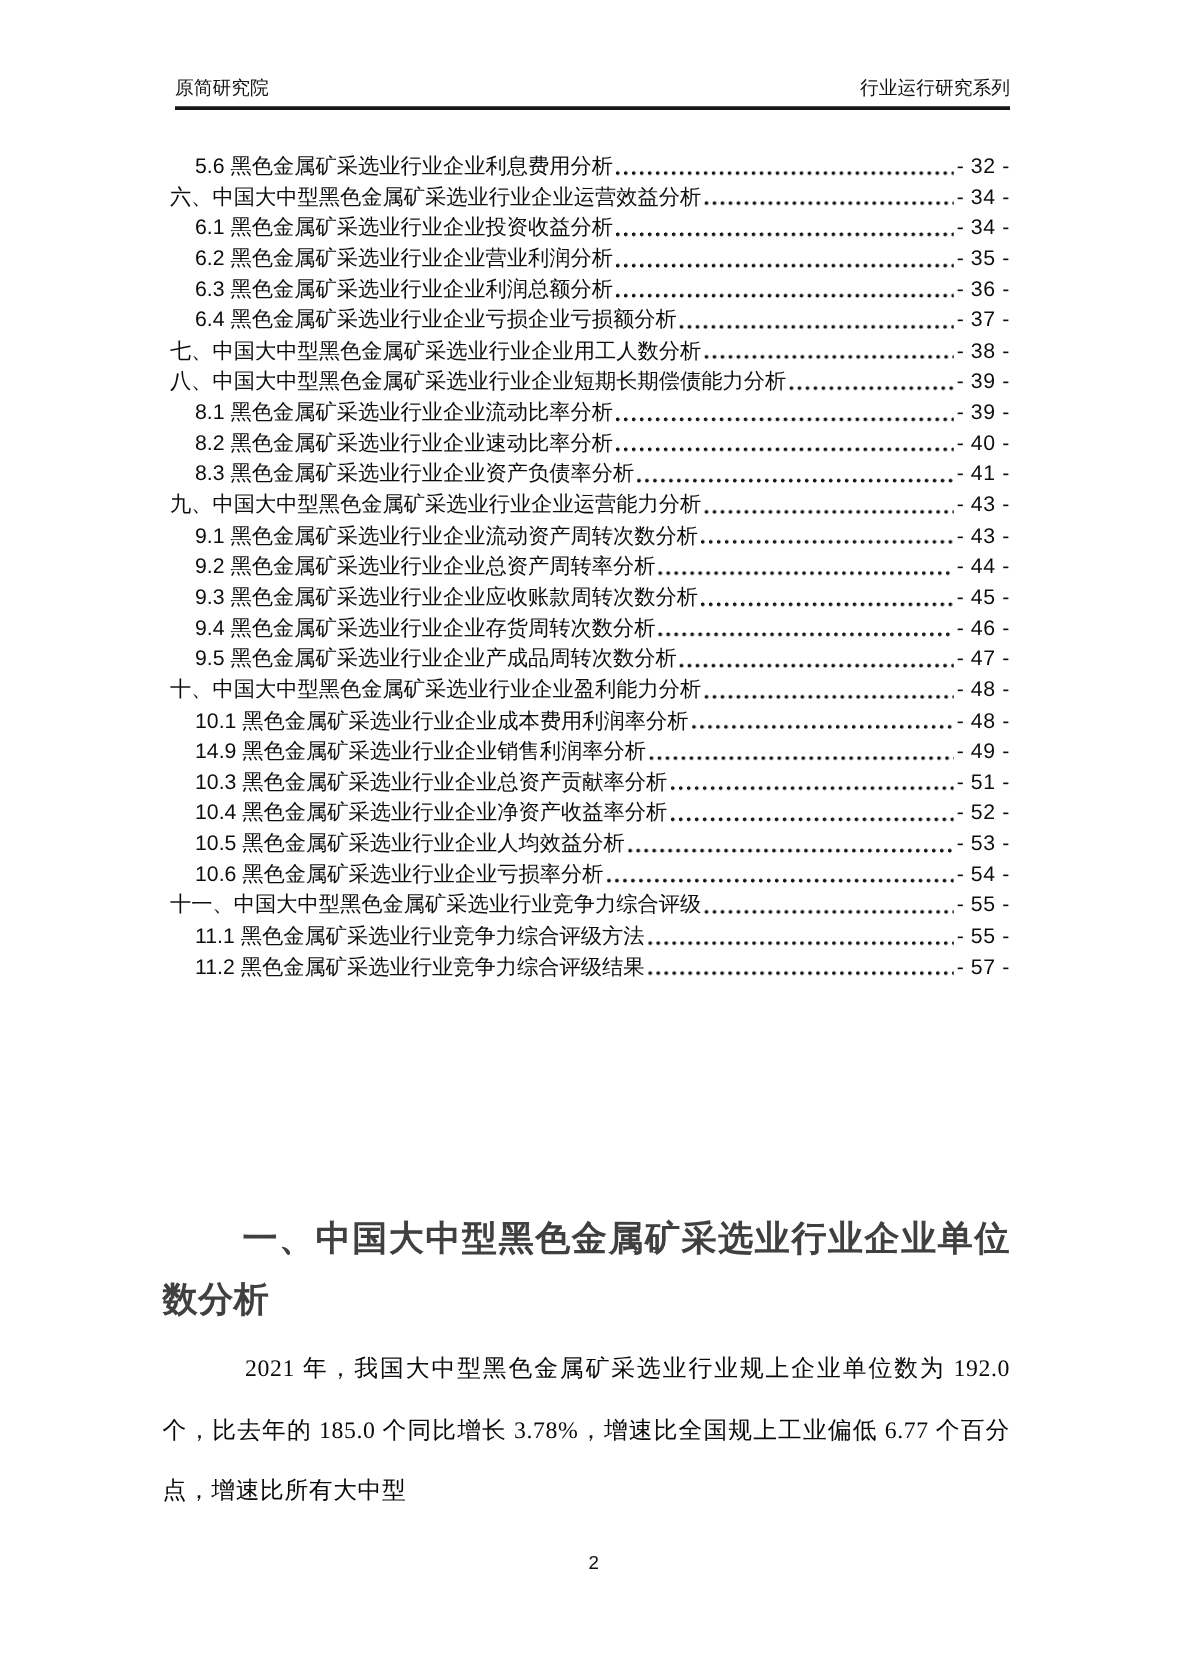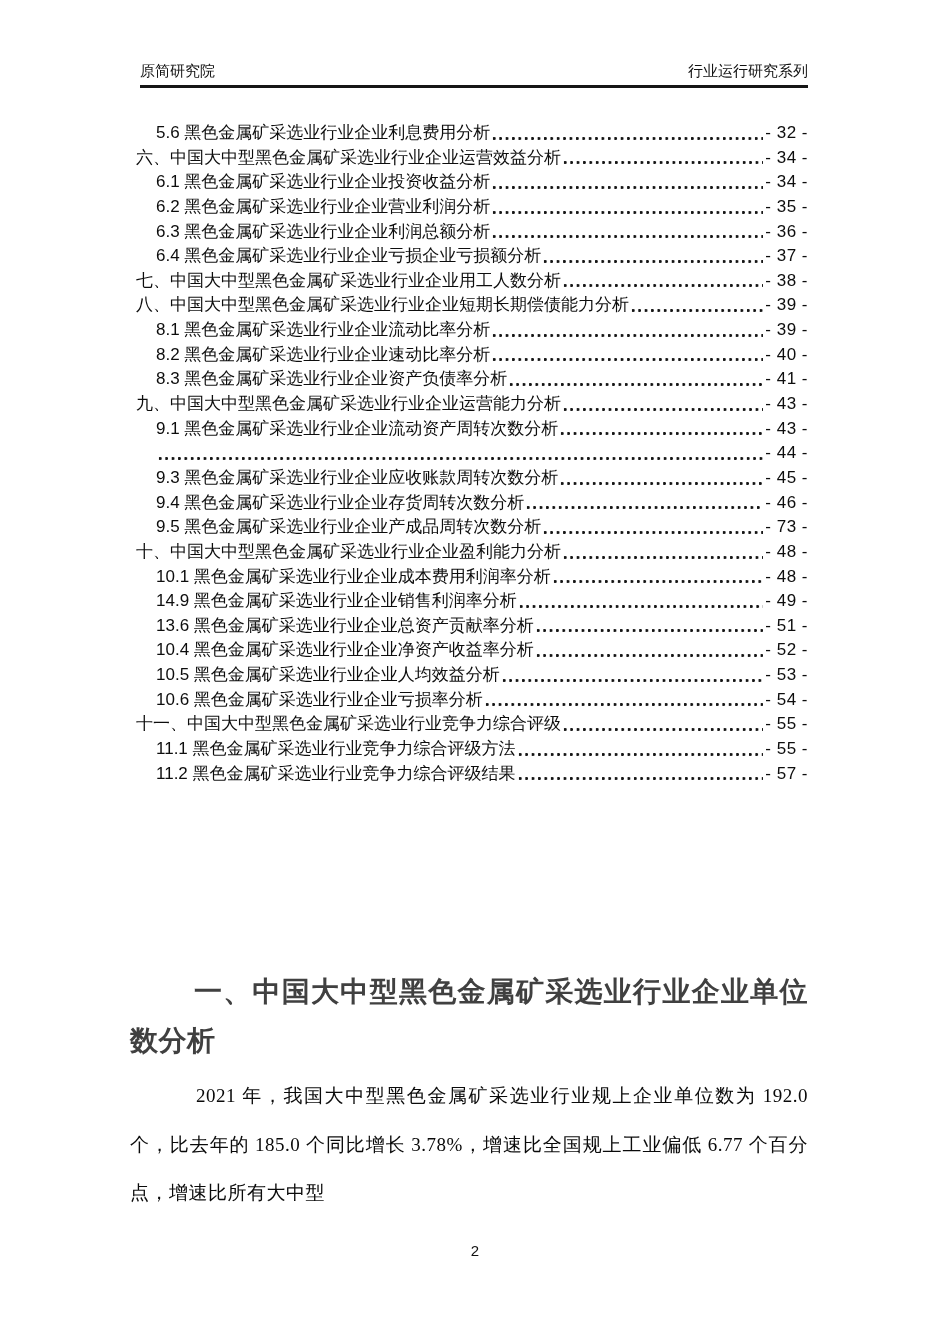--- a/index.html
+++ b/index.html
@@ -178,55 +178,56 @@
         <span class="toc-label">九、中国大中型黑色金属矿采选业行业企业运营能力分析</span>
         <span class="toc-dots"></span>
         <span class="toc-page">- 43 -</span>
       </div>
       <div class="toc-row lvl2">
         <span class="toc-label">9.1 黑色金属矿采选业行业企业流动资产周转次数分析</span>
         <span class="toc-dots"></span>
         <span class="toc-page">- 43 -</span>
       </div>
       <div class="toc-row lvl2">
+        <span class="toc-label">9.2 黑色金属矿采选业行业企业总资产周转率分析</span>
         <span class="toc-dots"></span>
         <span class="toc-page">- 44 -</span>
       </div>
       <div class="toc-row lvl2">
         <span class="toc-label">9.3 黑色金属矿采选业行业企业应收账款周转次数分析</span>
         <span class="toc-dots"></span>
         <span class="toc-page">- 45 -</span>
       </div>
       <div class="toc-row lvl2">
         <span class="toc-label">9.4 黑色金属矿采选业行业企业存货周转次数分析</span>
         <span class="toc-dots"></span>
         <span class="toc-page">- 46 -</span>
       </div>
       <div class="toc-row lvl2">
         <span class="toc-label">9.5 黑色金属矿采选业行业企业产成品周转次数分析</span>
         <span class="toc-dots"></span>
-        <span class="toc-page">- 73 -</span>
+        <span class="toc-page">- 47 -</span>
       </div>
       <div class="toc-row">
         <span class="toc-label">十、中国大中型黑色金属矿采选业行业企业盈利能力分析</span>
         <span class="toc-dots"></span>
         <span class="toc-page">- 48 -</span>
       </div>
       <div class="toc-row lvl2">
         <span class="toc-label">10.1 黑色金属矿采选业行业企业成本费用利润率分析</span>
         <span class="toc-dots"></span>
         <span class="toc-page">- 48 -</span>
       </div>
       <div class="toc-row lvl2">
         <span class="toc-label">14.9 黑色金属矿采选业行业企业销售利润率分析</span>
         <span class="toc-dots"></span>
         <span class="toc-page">- 49 -</span>
       </div>
       <div class="toc-row lvl2">
-        <span class="toc-label">13.6 黑色金属矿采选业行业企业总资产贡献率分析</span>
+        <span class="toc-label">10.3 黑色金属矿采选业行业企业总资产贡献率分析</span>
         <span class="toc-dots"></span>
         <span class="toc-page">- 51 -</span>
       </div>
       <div class="toc-row lvl2">
         <span class="toc-label">10.4 黑色金属矿采选业行业企业净资产收益率分析</span>
         <span class="toc-dots"></span>
         <span class="toc-page">- 52 -</span>
       </div>
       <div class="toc-row lvl2">
         <span class="toc-label">10.5 黑色金属矿采选业行业企业人均效益分析</span>

